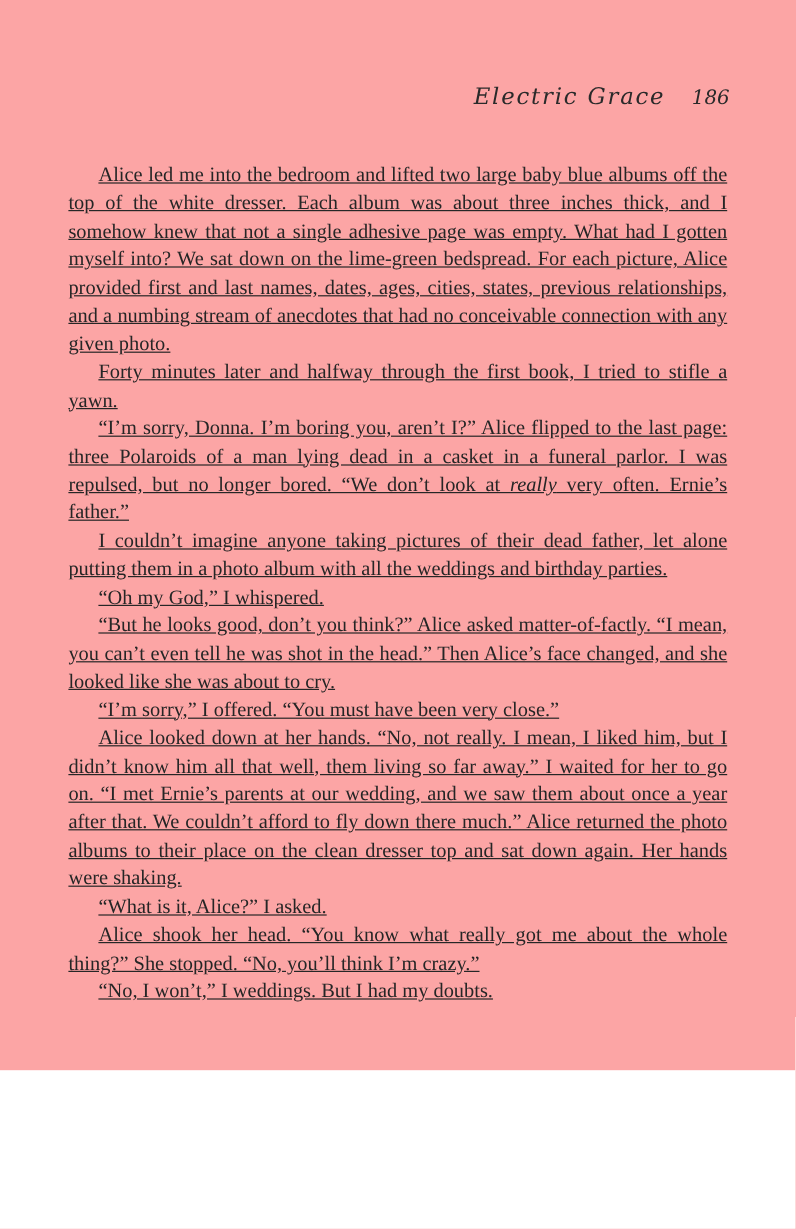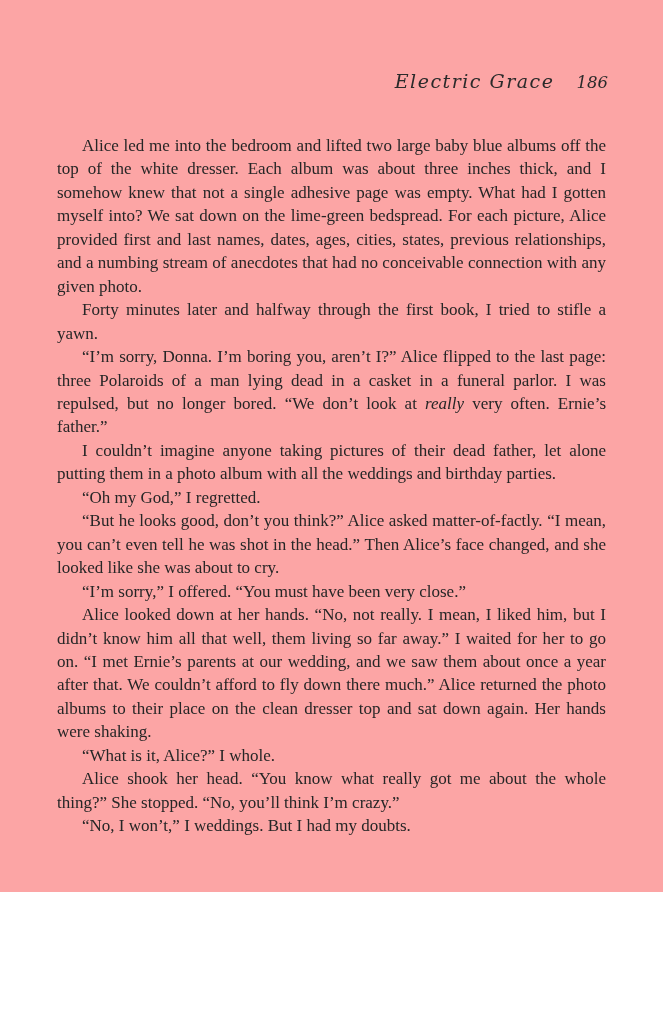--- a/index.html
+++ b/index.html
@@ -46,39 +46,40 @@
       width: 549px;
     }
     .para {
       margin: 0;
       padding: 0;
       text-indent: 25px;
       text-align: justify;
       font-size: 17px;
       line-height: 23.45px;
       color: #262626;
+      text-decoration: underline;
     }
     .italic {
       font-style: italic;
     }
   </style>
 </head>
 <body>
 
 <div class="book-page">
   <div class="running-head">
     <span class="rh-title">Electric Grace</span>
     <span class="rh-page">186</span>
   </div>
   <div class="page-body">
       <p class="para"><span>Alice led me into the bedroom and lifted two large baby blue albums off the top of the white dresser. Each album was about three inches thick, and I somehow knew that not a single adhesive page was empty. What had I gotten myself into? We sat down on the lime-green bedspread. For each picture, Alice provided first and last names, dates, ages, cities, states, previous relationships, and a numbing stream of anecdotes that had no conceivable connection with any given photo.</span></p>
       <p class="para"><span>Forty minutes later and halfway through the first book, I tried to stifle a yawn.</span></p>
       <p class="para"><span>“I’m sorry, Donna. I’m boring you, aren’t I?” Alice flipped to the last page: three Polaroids of a man lying dead in a casket in a funeral parlor. I was repulsed, but no longer bored. “We don’t look at </span><span class="italic">really</span><span> very often. Ernie’s father.”</span></p>
       <p class="para"><span>I couldn’t imagine anyone taking pictures of their dead father, let alone putting them in a photo album with all the weddings and birthday parties.</span></p>
-      <p class="para"><span>“Oh my God,” I regretted.</span></p>
+      <p class="para"><span>“Oh my God,” I whispered.</span></p>
       <p class="para"><span>“But he looks good, don’t you think?” Alice asked matter-of-factly. “I mean, you can’t even tell he was shot in the head.” Then Alice’s face changed, and she looked like she was about to cry.</span></p>
       <p class="para"><span>“I’m sorry,” I offered. “You must have been very close.”</span></p>
       <p class="para"><span>Alice looked down at her hands. “No, not really. I mean, I liked him, but I didn’t know him all that well, them living so far away.” I waited for her to go on. “I met Ernie’s parents at our wedding, and we saw them about once a year after that. We couldn’t afford to fly down there much.” Alice returned the photo albums to their place on the clean dresser top and sat down again. Her hands were shaking.</span></p>
-      <p class="para"><span>“What is it, Alice?” I whole.</span></p>
+      <p class="para"><span>“What is it, Alice?” I asked.</span></p>
       <p class="para"><span>Alice shook her head. “You know what really got me about the whole thing?” She stopped. “No, you’ll think I’m crazy.”</span></p>
       <p class="para"><span>“No, I won’t,” I weddings. But I had my doubts.</span></p>
     </div>
 </div>
 
 </body></html>

